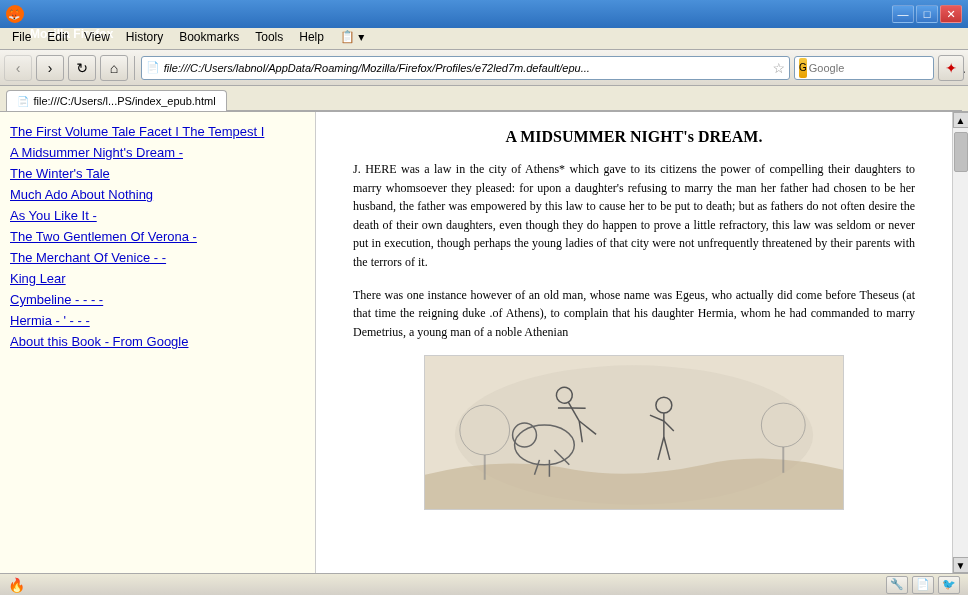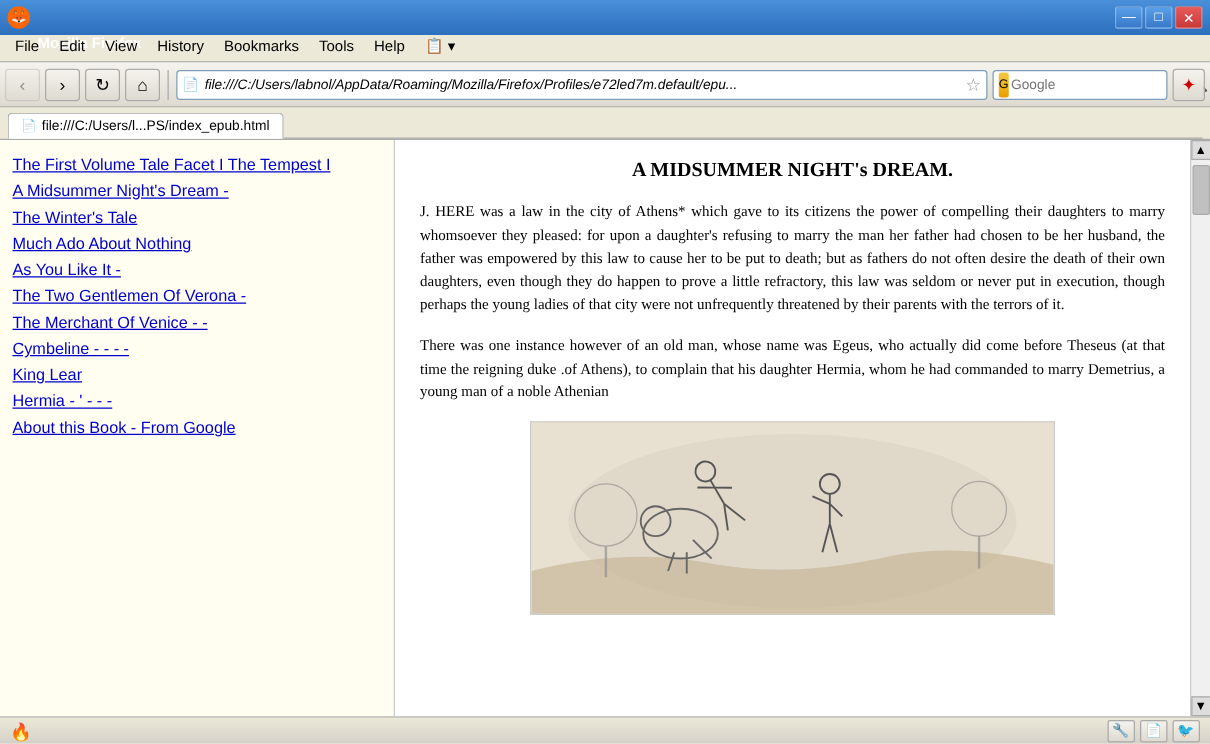--- a/index.html
+++ b/index.html
@@ -199,21 +199,21 @@
       text-decoration: underline;
       font-size: 13px;
       margin-bottom: 6px;
       cursor: pointer;
     }
 
     
     .content {
       flex: 1;
       overflow-y: auto;
-      padding: 16px 20px;
+      padding: 16px 37px;
       background: white;
       position: relative;
     }
     .scrollbar-track {
       width: 16px;
       background: #f0f0f0;
       border-left: 1px solid #ccc;
       display: flex;
       flex-direction: column;
       align-items: center;
@@ -349,22 +349,22 @@
 <div class="main">
 
   <div class="sidebar">
     <a>The First Volume Tale Facet I The Tempest I</a>
     <a>A Midsummer Night's Dream -</a>
     <a>The Winter's Tale</a>
     <a>Much Ado About Nothing</a>
     <a>As You Like It -</a>
     <a>The Two Gentlemen Of Verona -</a>
     <a>The Merchant Of Venice - -</a>
+    <a>King Lear</a>
     <a>Cymbeline - - - -</a>
-    <a>King Lear</a>
     <a>Hermia - ' - - -</a>
     <a>About this Book - From Google</a>
   </div>
 
   <div class="content">
     <h1>A MIDSUMMER NIGHT's DREAM.</h1>
     <p>J. HERE was a law in the city of Athens* which gave to its citizens the power of compelling their daughters to marry whomsoever they pleased: for upon a daughter's refusing to marry the man her father had chosen to be her husband, the father was empowered by this law to cause her to be put to death; but as fathers do not often desire the death of their own daughters, even though they do happen to prove a little refractory, this law was seldom or never put in execution, though perhaps the young ladies of that city were not unfrequently threatened by their parents with the terrors of it.</p>
     <p>There was one instance however of an old man, whose name was Egeus, who actually did come before Theseus (at that time the reigning duke .of Athens), to complain that his daughter Hermia, whom he had commanded to marry Demetrius, a young man of a noble Athenian</p>
 
     <div class="illustration">

